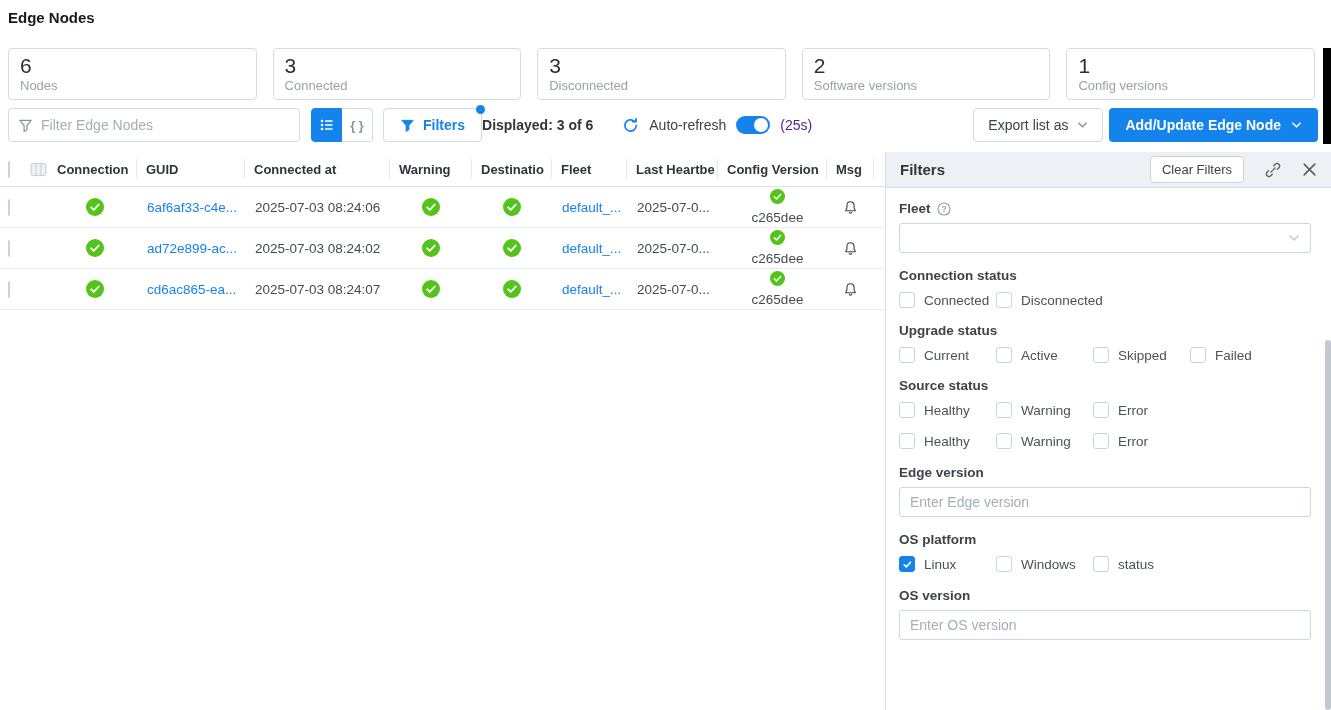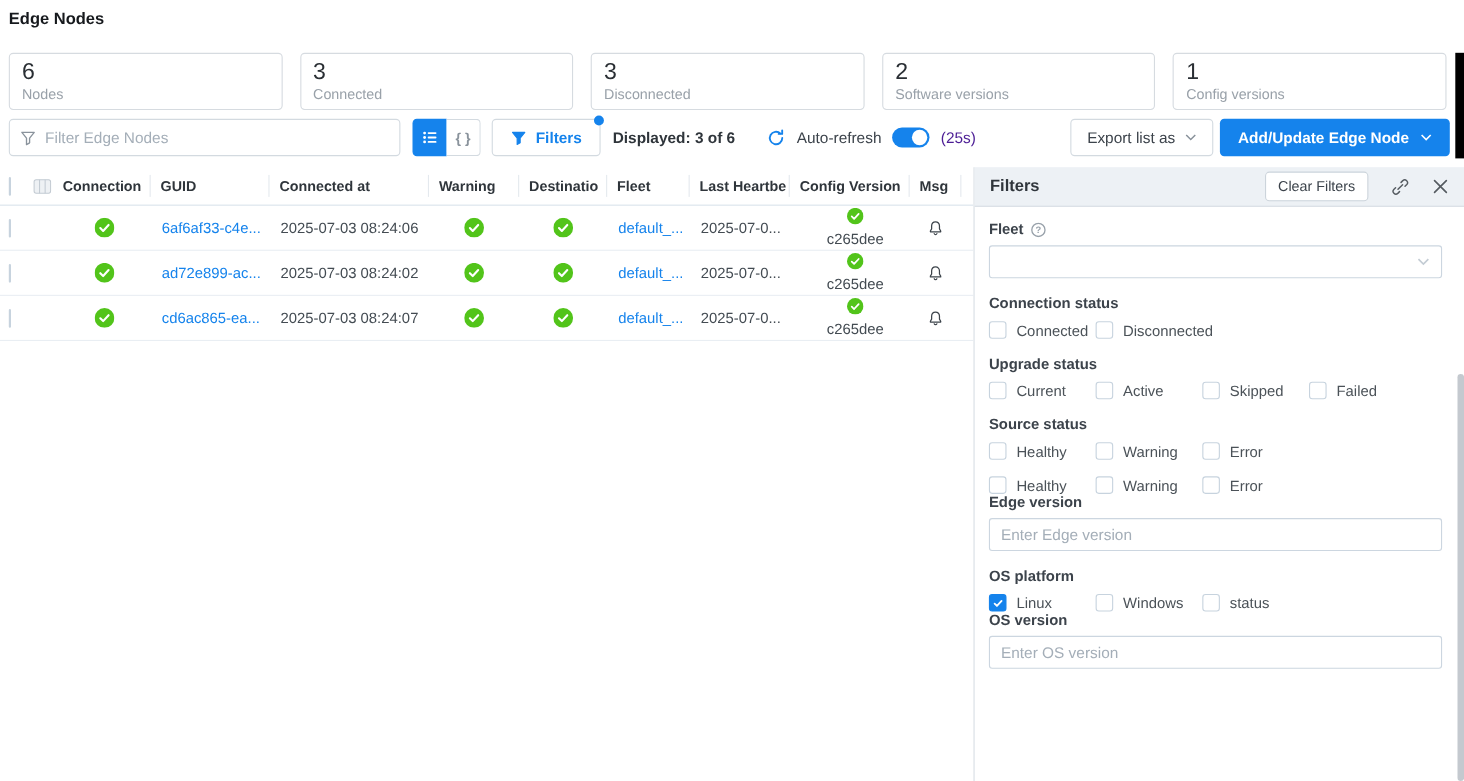--- a/index.html
+++ b/index.html
@@ -11,30 +11,30 @@
   .page-title { position: absolute; top: 9px; left: 8px; font-size: 15px; font-weight: 700; color: #16191d; }
 
   
   .stats { position: absolute; top: 48px; left: 8px; right: 16px; display: flex; gap: 16px; }
   .card { flex: 1; height: 52px; border: 1px solid #d6dbe0; border-radius: 4px; padding: 4px 11px 6px; background: #fff; }
   .card .num { font-size: 21px; color: #2a2f34; line-height: 1.2; }
   .card .lbl { font-size: 13px; color: #99a1a9; }
 
   
   .toolbar { position: absolute; top: 108px; left: 8px; right: 13px; height: 34px; display: flex; align-items: center; }
-  .search-box { width: 356px; height: 34px; border: 1px solid #d3dae0; border-radius: 4px; display: flex; align-items: center; padding: 0 9px; gap: 8px; background: #fff; }
+  .search-box { width: 292px; height: 34px; border: 1px solid #d3dae0; border-radius: 4px; display: flex; align-items: center; padding: 0 9px; gap: 8px; background: #fff; }
   .search-box input { border: 0; outline: none; flex: 1; font-size: 14px; font-family: inherit; color: #2f353b; }
   .search-box input::placeholder { color: #a4aeb8; }
   .seg { display: flex; margin-left: 11px; border-radius: 4px; }
   .seg-btn { width: 31px; height: 34px; display: flex; align-items: center; justify-content: center; border: 1px solid #d3dae0; background: #fff; cursor: pointer; }
   .seg-btn.active { background: #1583ec; border-color: #1583ec; border-radius: 4px 0 0 4px; }
   .seg-btn.braces { border-left: 0; border-radius: 0 4px 4px 0; color: #8a939c; font-size: 13px; font-weight: 700; }
   .filters-btn { position: relative; margin-left: 10px; height: 34px; padding: 0 16px; border: 1px solid #d3dae0; border-radius: 4px; background: #fff; display: flex; align-items: center; gap: 8px; color: #1583ec; font-size: 14px; font-weight: 600; cursor: pointer; }
   .filters-dot { position: absolute; top: -4px; right: -4px; width: 9px; height: 9px; border-radius: 50%; background: #1583ec; }
-  .displayed { margin-left: 11px; font-size: 14px; font-weight: 600; color: #2f353b; }
+  .displayed { font-size: 14px; font-weight: 600; color: #2f353b; }
   .refresh-wrap { display: flex; align-items: center; margin-left: 29px; gap: 10px; }
   .ar-label { font-size: 14px; color: #3c434b; }
   .toggle { width: 34px; height: 18px; border-radius: 9px; background: #1583ec; position: relative; cursor: pointer; }
   .toggle .knob { position: absolute; top: 2px; right: 2px; width: 14px; height: 14px; border-radius: 50%; background: #fff; }
   .ar-int { font-size: 14px; color: #4c1d95; }
   .tb-spacer { flex: 1; }
   .export-btn { height: 34px; padding: 0 14px; border: 1px solid #d3dae0; border-radius: 4px; background: #fff; font-size: 14px; color: #3c434b; display: flex; align-items: center; gap: 9px; cursor: pointer; }
   .add-btn { margin-left: 6px; height: 34px; padding: 0 16px; border: 0; border-radius: 4px; background: #1583ec; color: #fff; font-size: 14px; font-weight: 700; display: flex; align-items: center; gap: 10px; cursor: pointer; }
 
   
@@ -60,21 +60,21 @@
   .ph-icon { margin-left: 21px; display: flex; cursor: pointer; }
   .panel-body { padding: 13px 20px 0 13px; }
   .sec-label { display: flex; align-items: center; gap: 6px; font-size: 13.5px; font-weight: 700; color: #3c434b; }
   .select { margin-top: 7px; height: 30px; border: 1px solid #ccd6e0; border-radius: 3px; background: #fff; display: flex; align-items: center; justify-content: flex-end; padding-right: 10px; color: #c3ccd4; cursor: pointer; }
   .group { margin-top: 15px; }
   .opts { display: flex; margin-top: 9px; }
   .opt { display: flex; align-items: center; gap: 9px; min-width: 97px; cursor: pointer; }
   .opt .box { width: 16px; height: 16px; border: 1px solid #c7d3de; border-radius: 3px; background: #fff; flex: none; }
   .opt .box.checked { background: #1583ec; border-color: #1583ec; display: flex; align-items: center; justify-content: center; }
   .opt .olbl { font-size: 13.5px; color: #4b5258; }
-  .fgroup { }
+  .fgroup { margin-top: 16px; }
   .text-input { margin-top: 7px; width: 100%; height: 30px; border: 1px solid #ccd6e0; border-radius: 3px; padding: 0 10px; font-size: 14px; font-family: inherit; color: #2f353b; background: #fff; outline: none; display: block; }
   .text-input::placeholder { color: #a4aeb8; }
 
   
   .black-strip { position: absolute; left: 1323px; top: 48px; width: 8px; height: 96px; background: #000; }
   .panel-scrollbar { position: absolute; right: 0; top: 188px; bottom: 0; width: 6px; background: #c4c9cf; border-radius: 3px; }
 </style>
 </head>
 <body>
 

